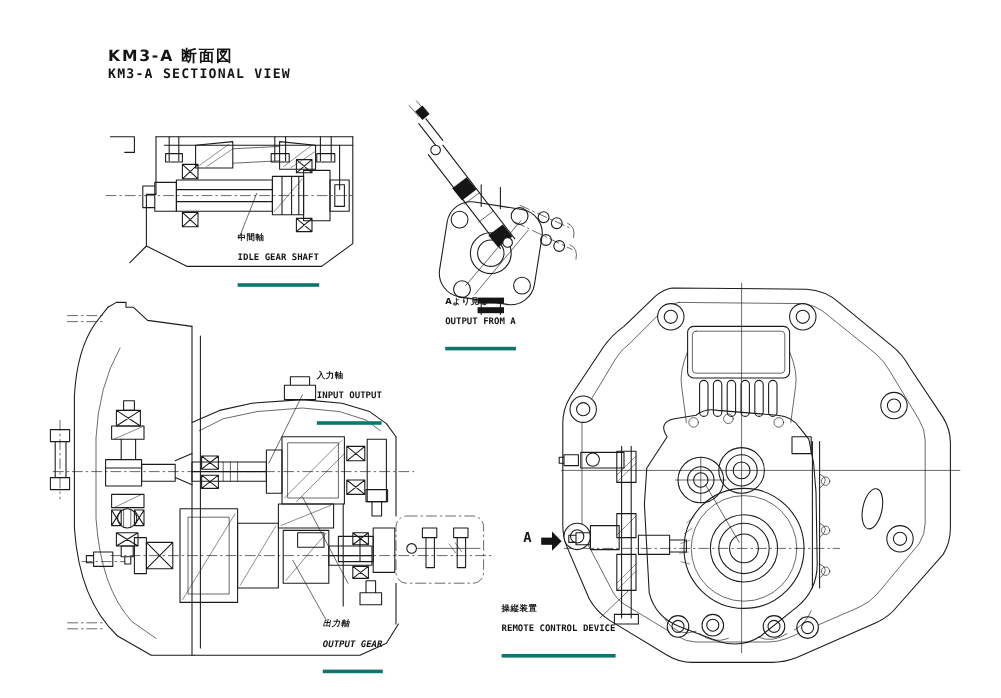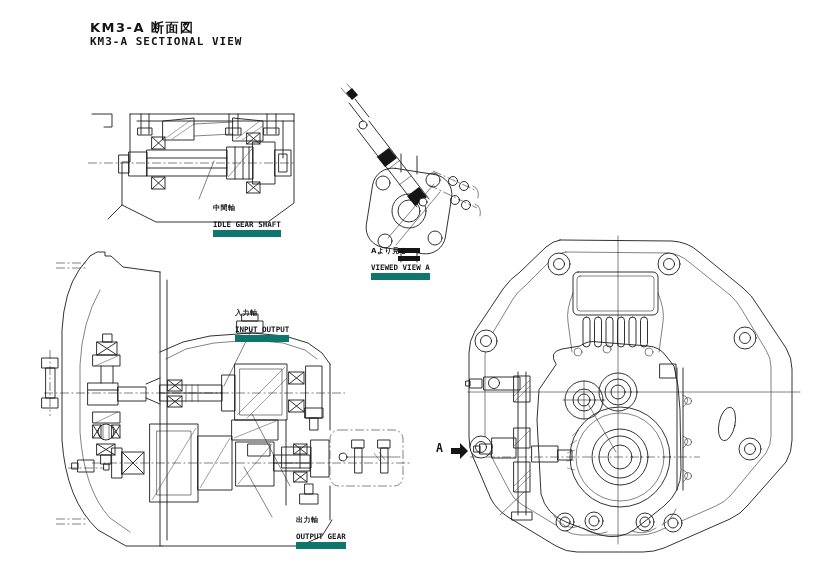--- a/index.html
+++ b/index.html
@@ -11,31 +11,31 @@
   }
   #stage{position:absolute;inset:0;}
   svg.lineart{position:absolute;left:0;top:0;}
   svg.lineart *{vector-effect:non-scaling-stroke;}
   .s  {stroke:#1b1b1b;stroke-width:0.9;fill:none;stroke-linecap:round;stroke-linejoin:round;}
   .t  {stroke:#1b1b1b;stroke-width:0.55;fill:none;stroke-linecap:round;stroke-linejoin:round;}
   .h  {stroke:#2a2a2a;stroke-width:0.45;fill:none;}
   .cl {stroke:#1b1b1b;stroke-width:0.55;fill:none;stroke-dasharray:9 2.5 2 2.5;}
   .fw {fill:#ffffff;}
   .fk {fill:#151515;stroke:none;}
-  .title{position:absolute;left:90px;top:20px;}
+  .title{position:absolute;left:90px;top:40px;}
   .title .jp{display:block;font-size:13px;letter-spacing:1.5px;font-weight:bold;line-height:15px;
     font-family:"DejaVu Sans",sans-serif;}
   .title .en{display:block;font-size:11px;font-weight:bold;letter-spacing:1px;line-height:13px;
     font-family:"DejaVu Sans Mono","Liberation Mono",monospace;}
   .lbl{position:absolute;white-space:nowrap;}
   .lbl .jp{display:block;font-size:7px;font-weight:bold;line-height:8px;letter-spacing:0.5px;
     font-family:"DejaVu Sans",sans-serif;}
   .lbl .en{display:inline-block;font-size:7.5px;font-weight:bold;line-height:9px;
     font-family:"DejaVu Sans Mono","Liberation Mono",monospace;
-    border-bottom:7px solid #0f766e;padding-bottom:1px;}
+    border-bottom:3px solid #0f766e;padding-bottom:17px;}
   .amark{position:absolute;left:436px;top:441px;font-size:11.5px;font-weight:bold;
     font-family:"DejaVu Sans Mono","Liberation Mono",monospace;}
 </style>
 </head>
 <body>
 
 <div id="stage">
 
 <svg class="lineart" width="834" height="582" viewBox="0 0 834 582">
 
@@ -250,38 +250,42 @@
       <polygon class="fk" points="460,443 468,451 460,459"></polygon>
     </g>
   </g>
 </svg>
 
 <div class="title">
   <span class="jp">KM3-A 断面図</span>
   <span class="en">KM3-A SECTIONAL VIEW</span>
 </div>
 
-<div class="lbl" style="left:213px;top:194px;margin-top:10px;">
+<div class="lbl" style="left:198px;top:194px;">
   <span class="jp">中間軸</span>
   <span class="en">IDLE GEAR SHAFT</span>
 </div>
 
 <div class="lbl" style="left:371px;top:247px;">
   <span class="jp">Aより見る</span>
-  <span class="en">VIEWED VIEW A</span>
-</div>
-
-<div class="lbl" style="left:235px;top:309px;">
+  <span class="en">OUTPUT FROM A</span>
+</div>
+
+<div class="lbl" style="left:264px;top:309px;">
   <span class="jp">入力軸</span>
   <span class="en">INPUT OUTPUT</span>
 </div>
 
-<div class="lbl" style="left:296px;top:516px;">
+<div class="lbl" style="left:269px;top:516px;font-style:italic;">
   <span class="jp">出力軸</span>
   <span class="en">OUTPUT GEAR</span>
 </div>
 
+<div class="lbl" style="left:418px;top:503px;">
+  <span class="jp">操縦装置</span>
+  <span class="en">REMOTE CONTROL DEVICE</span>
+</div>
 
 <div class="amark">
   <span>A</span>
 </div>
 
 </div>
 
 </body></html>

